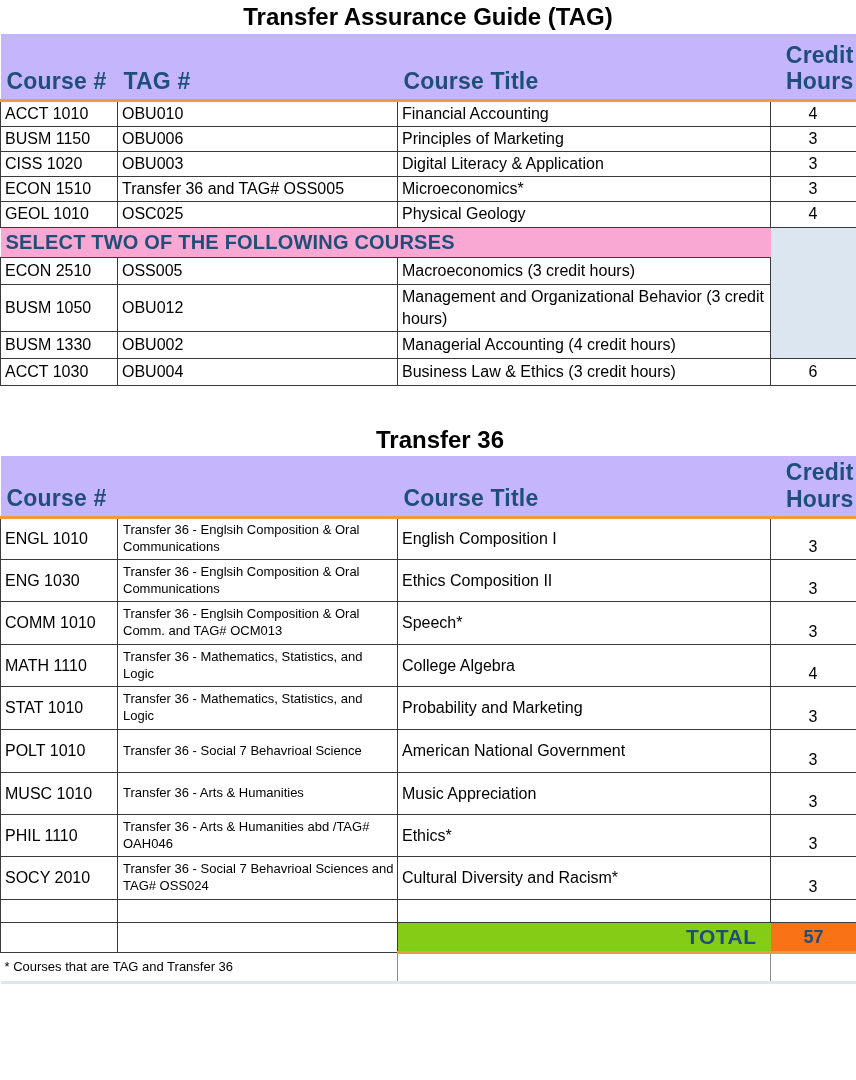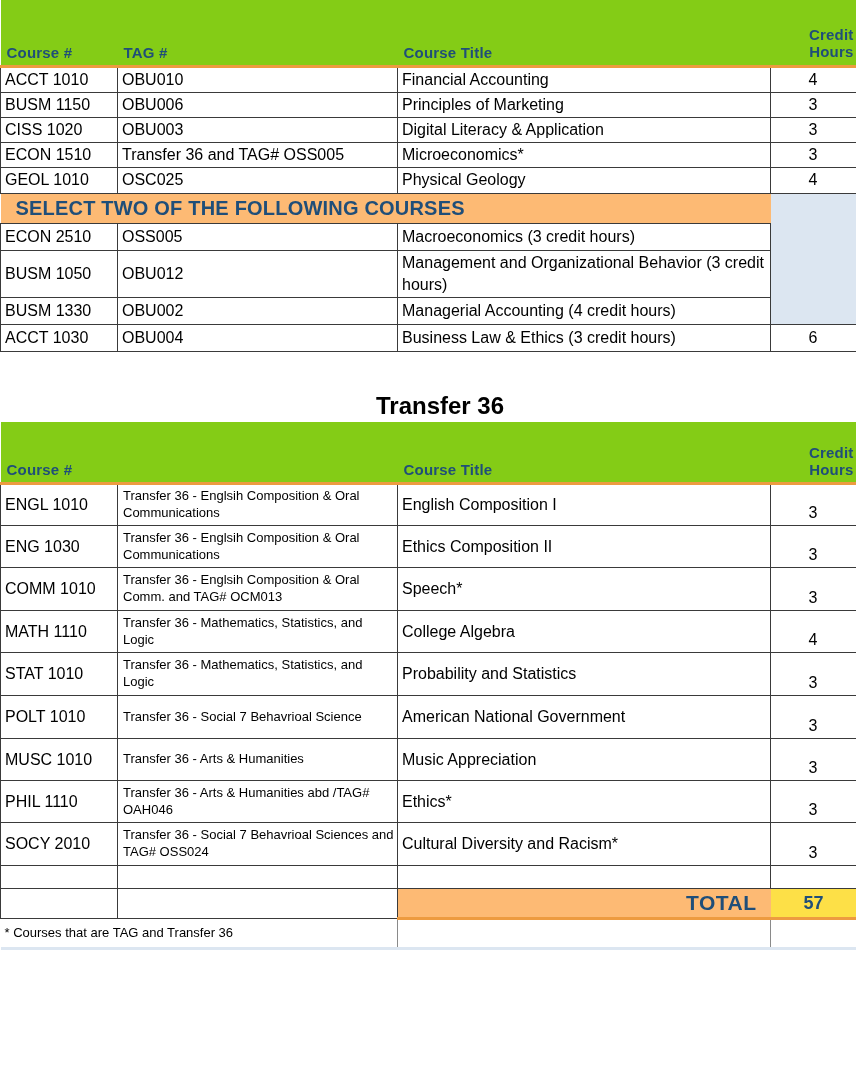--- a/index.html
+++ b/index.html
@@ -14,56 +14,57 @@
   .doc-title{
     width:856px;text-align:center;font-weight:bold;color:#000;
   }
   .title1{height:34px;line-height:34px;font-size:24px;}
   .gap{height:35px;}
   .title2{height:35px;line-height:38px;font-size:24px;margin-left:12px;}
   table{border-collapse:collapse;table-layout:fixed;width:856px;}
   td{overflow:hidden;vertical-align:middle;}
   
   .h{
-    background:#84cc16;color:#1F4E79;font-weight:bold;font-size:15px;
+    background:#c4b5fd;color:#1F4E79;font-weight:bold;font-size:23px;
     vertical-align:bottom;padding:0 2px 4px 6px;letter-spacing:0.2px;
     border-bottom:3px solid #ED9B40;
   }
   .hr{text-align:right;padding-right:3px;line-height:1.15;}
   .b{border:1px solid #3a3a3a;}
   .cell{font-size:16px;padding-left:4px;}
   .cat{font-size:13px;line-height:1.3;padding-left:5px;}
   .num{text-align:center;font-size:16px;padding-left:0;}
   .numb{vertical-align:bottom;padding-bottom:3px;}
   .sel{
-    background:#fdba74;color:#1F4E79;font-weight:bold;font-size:20px;
-    padding-left:15px;letter-spacing:0.2px;
+    background:#f9a8d4;color:#1F4E79;font-weight:bold;font-size:20px;
+    padding-left:5px;letter-spacing:0.2px;
   }
   .blue-merge{background:#DCE6F1;}
   .total-label{
-    background:#fdba74;color:#1F4E79;font-weight:bold;font-size:21px;
+    background:#84cc16;color:#1F4E79;font-weight:bold;font-size:21px;
     text-align:right;padding-right:14px;border-bottom:3px solid #ED9B40;
     letter-spacing:0.5px;
   }
   .total-value{
-    background:#fde047;color:#1F4E79;font-weight:bold;font-size:18px;
+    background:#f97316;color:#1F4E79;font-weight:bold;font-size:18px;
     text-align:center;border-bottom:3px solid #ED9B40;
   }
   .footnote{
     font-size:13px;vertical-align:bottom;padding:0 0 7px 4px;
     border-bottom:3px solid #DCE6F1;
   }
   .foot-mid{border-left:1px solid #8a8a8a;border-bottom:3px solid #DCE6F1;}
   .foot-right{border-left:1px solid #8a8a8a;border-right:1px solid #8a8a8a;border-bottom:3px solid #DCE6F1;}
 </style>
 </head>
 <body>
 
 <div class="page">
 
+  <div class="doc-title title1">Transfer Assurance Guide (TAG)</div>
 
   <table>
     <colgroup>
         <col style="width:117px">
         <col style="width:280px">
         <col style="width:373px">
         <col style="width:86px">
       </colgroup>
     <tbody>
         <tr style="height:66px">
@@ -167,21 +168,21 @@
     </tr>
     <tr style="height:42px">
       <td class="b cell">MATH 1110</td>
       <td class="b cat">Transfer 36 - Mathematics, Statistics, and Logic</td>
       <td class="b cell">College Algebra</td>
       <td class="b num numb">4</td>
     </tr>
     <tr style="height:43px">
       <td class="b cell">STAT 1010</td>
       <td class="b cat">Transfer 36 - Mathematics, Statistics, and Logic</td>
-      <td class="b cell">Probability and Statistics</td>
+      <td class="b cell">Probability and Marketing</td>
       <td class="b num numb">3</td>
     </tr>
     <tr style="height:43px">
       <td class="b cell">POLT 1010</td>
       <td class="b cat">Transfer 36 - Social 7 Behavrioal Science</td>
       <td class="b cell">American National Government</td>
       <td class="b num numb">3</td>
     </tr>
     <tr style="height:42px">
       <td class="b cell">MUSC 1010</td>

